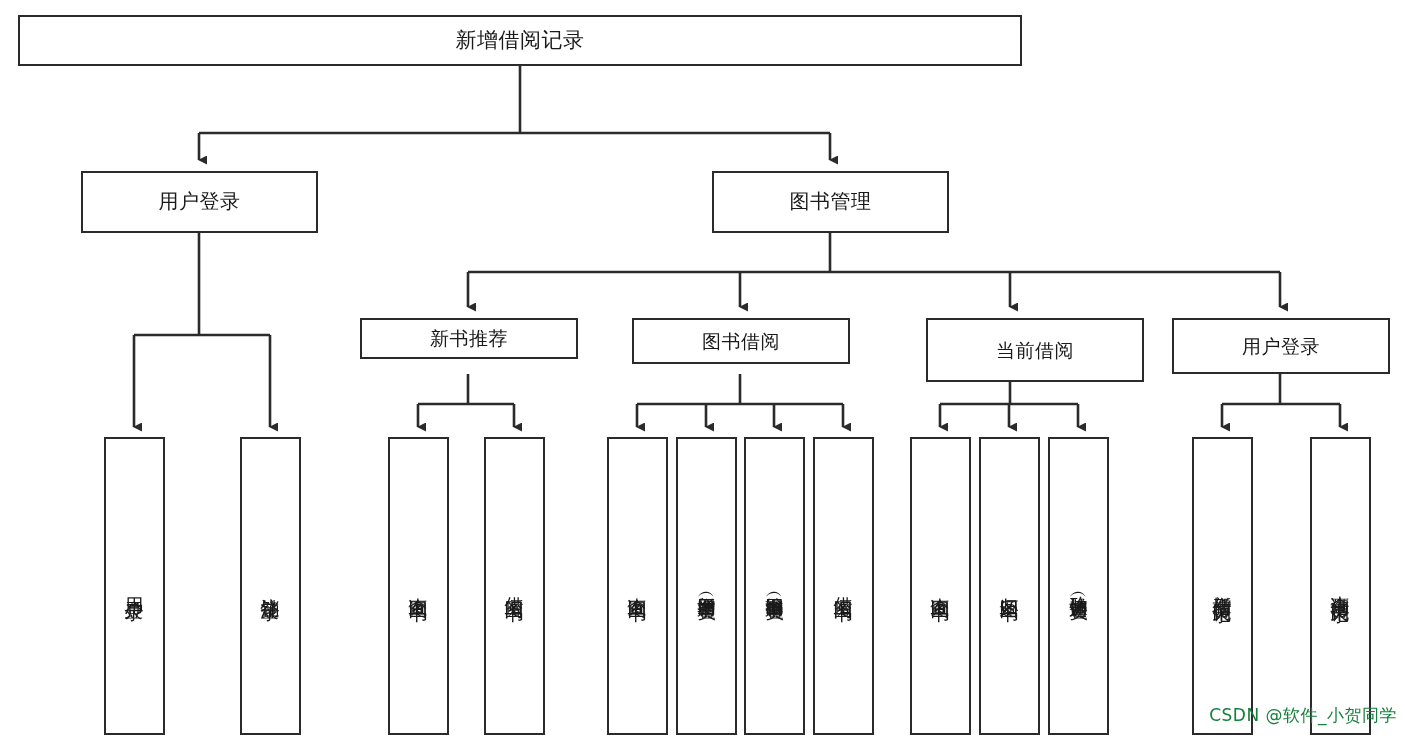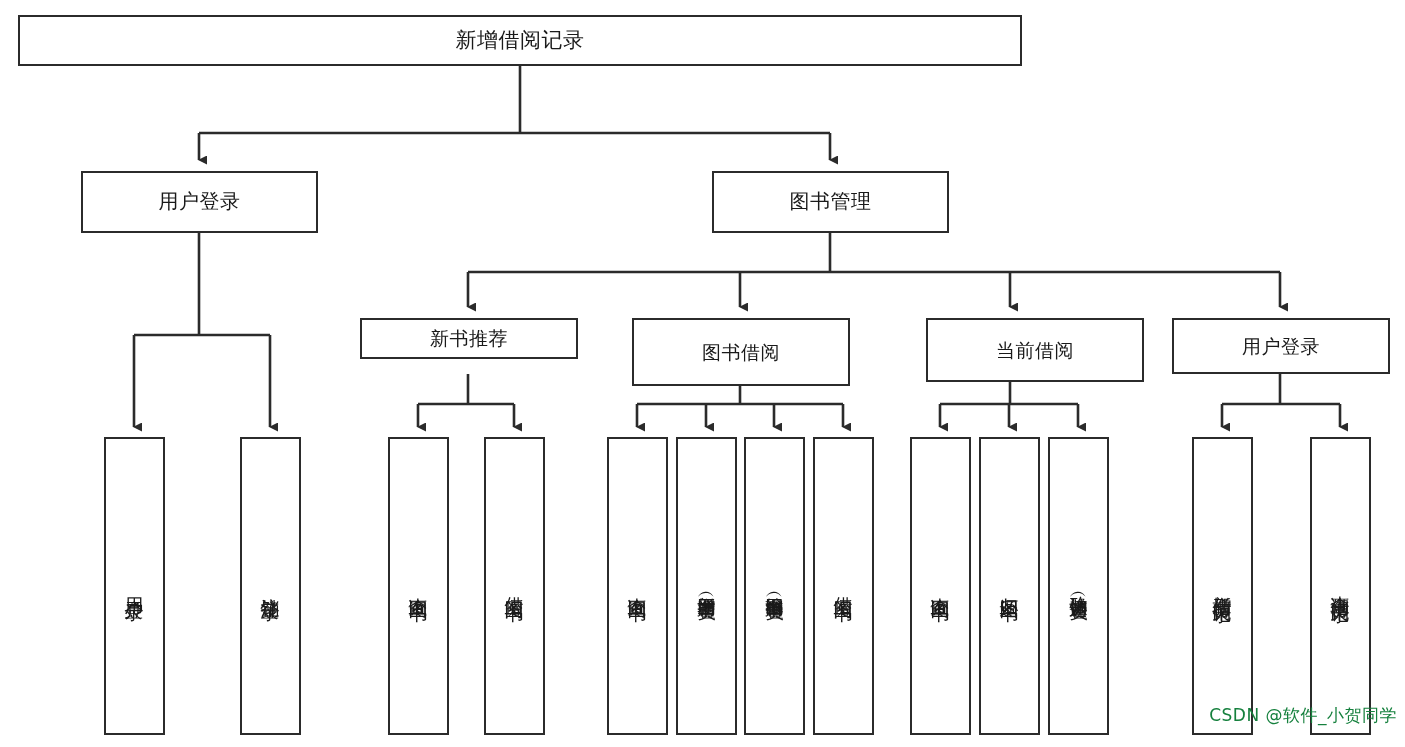--- a/index.html
+++ b/index.html
@@ -146,21 +146,21 @@
   <div class="node level1" style="left:81px; top:171px; width:237px; height:62px;">
     <span class="node-label">用户登录</span>
   </div>
   <div class="node level1" style="left:712px; top:171px; width:237px; height:62px;">
     <span class="node-label">图书管理</span>
   </div>
 
   <div class="node level2" style="left:360px; top:318px; width:218px; height:41px;">
     <span class="node-label">新书推荐</span>
   </div>
-  <div class="node level2" style="left:632px; top:318px; width:218px; height:68px;">
+  <div class="node level2" style="left:632px; top:318px; width:218px; height:46px;">
     <span class="node-label">图书借阅</span>
   </div>
   <div class="node level2" style="left:926px; top:318px; width:218px; height:64px;">
     <span class="node-label">当前借阅</span>
   </div>
   <div class="node level2" style="left:1172px; top:318px; width:218px; height:56px;">
     <span class="node-label">用户登录</span>
   </div>
 
   <div class="node leaf" style="left:104px; top:437px; width:61px; height:298px;">

